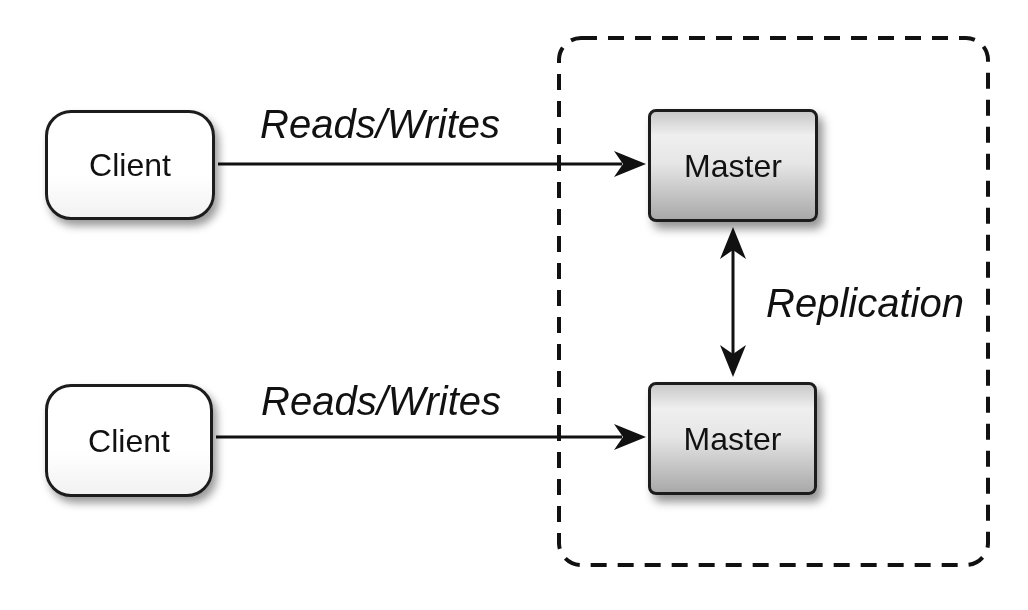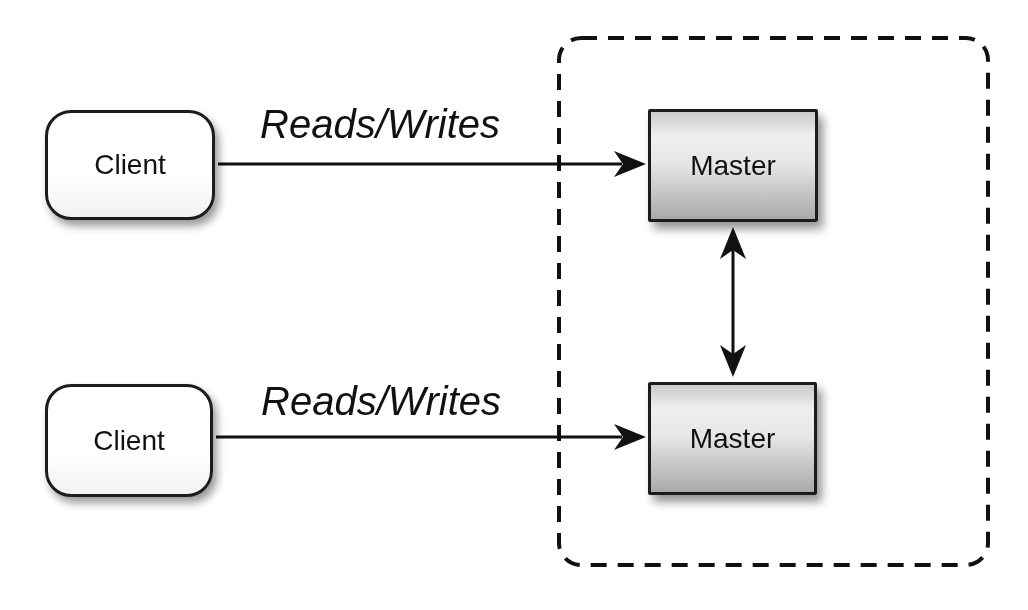--- a/index.html
+++ b/index.html
@@ -22,33 +22,33 @@
     width: 1028px;
     height: 610px;
   }
   .node {
     position: absolute;
     box-sizing: border-box;
     display: flex;
     align-items: center;
     justify-content: center;
     border: 3px solid #1c1c1c;
-    font-size: 28px;
+    font-size: 32px;
     line-height: 1;
     color: #111111;
   }
   .client {
     border-radius: 26px;
     background: linear-gradient(180deg, #ffffff 0%, #ffffff 60%, #f2f2f2 100%);
     box-shadow: 4px 6px 9px rgba(0,0,0,0.40);
   }
   .client-top    { left: 45px;  top: 110px; width: 170px; height: 110px; }
   .client-bottom { left: 45px;  top: 384px; width: 168px; height: 113px; }
   .master {
-    border-radius: 2px;
+    border-radius: 8px;
     background: linear-gradient(180deg, #c9c9c9 0%, #efefef 22%, #e6e6e6 48%, #a9a9a9 100%);
     box-shadow: 5px 7px 10px rgba(0,0,0,0.42);
   }
   .master-top    { left: 648px; top: 109px; width: 170px; height: 113px; }
   .master-bottom { left: 648px; top: 382px; width: 169px; height: 113px; }
   .edge-label {
     position: absolute;
     font-size: 40px;
     line-height: 1;
     white-space: nowrap;
@@ -98,14 +98,15 @@
   </div>
 
   <div class="node master master-bottom">
     <span>Master</span>
   </div>
 
   <div class="edge-label label-rw-top">Reads/Writes</div>
 
   <div class="edge-label label-rw-bottom">Reads/Writes</div>
 
+  <div class="edge-label label-repl">Replication</div>
 
 </div>
 
 </body></html>

